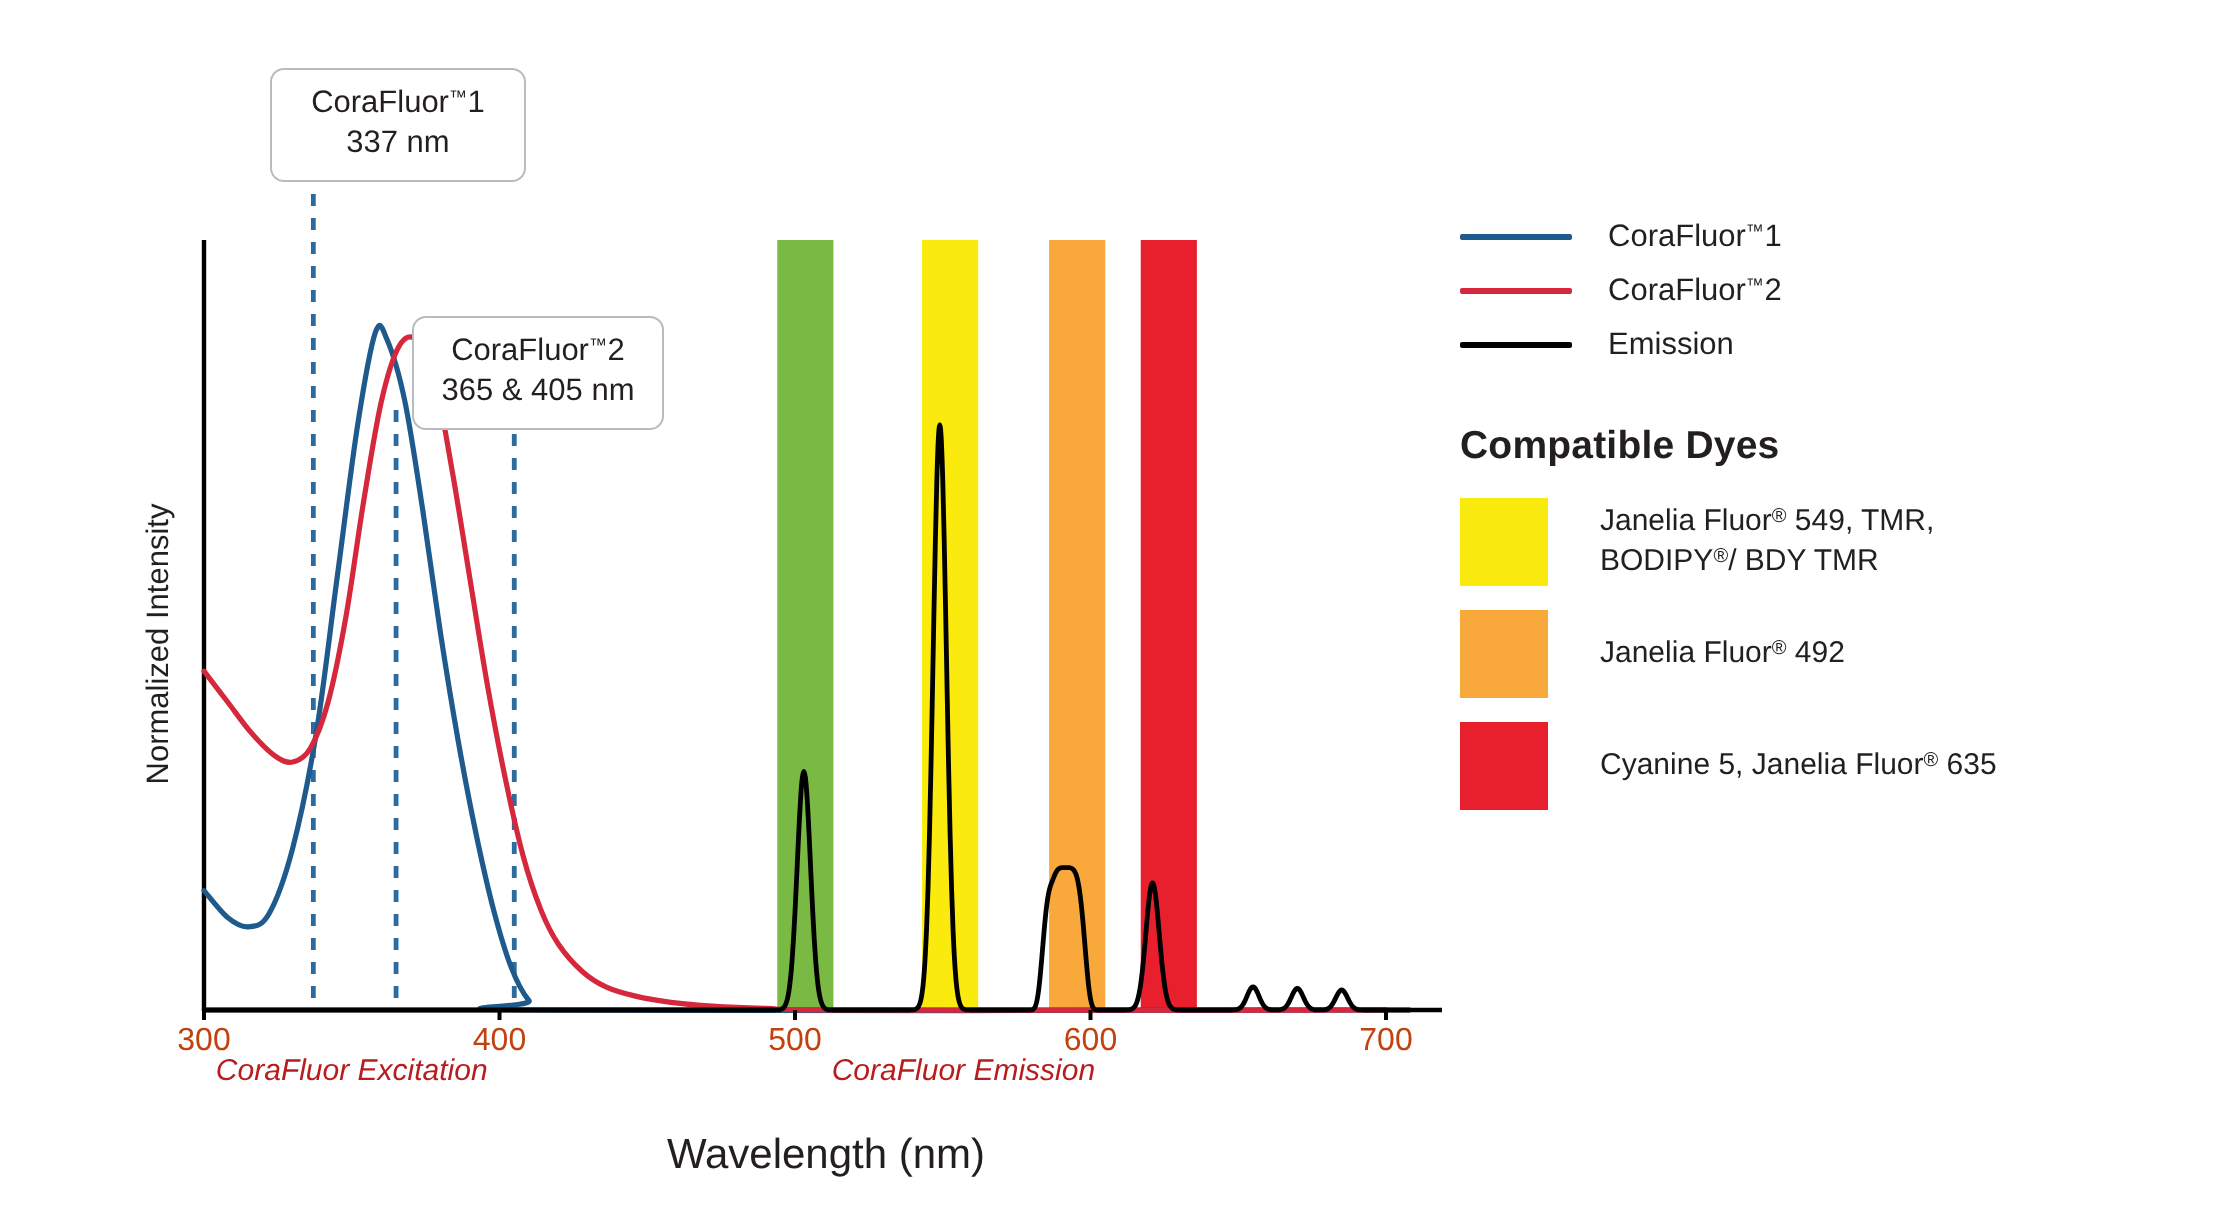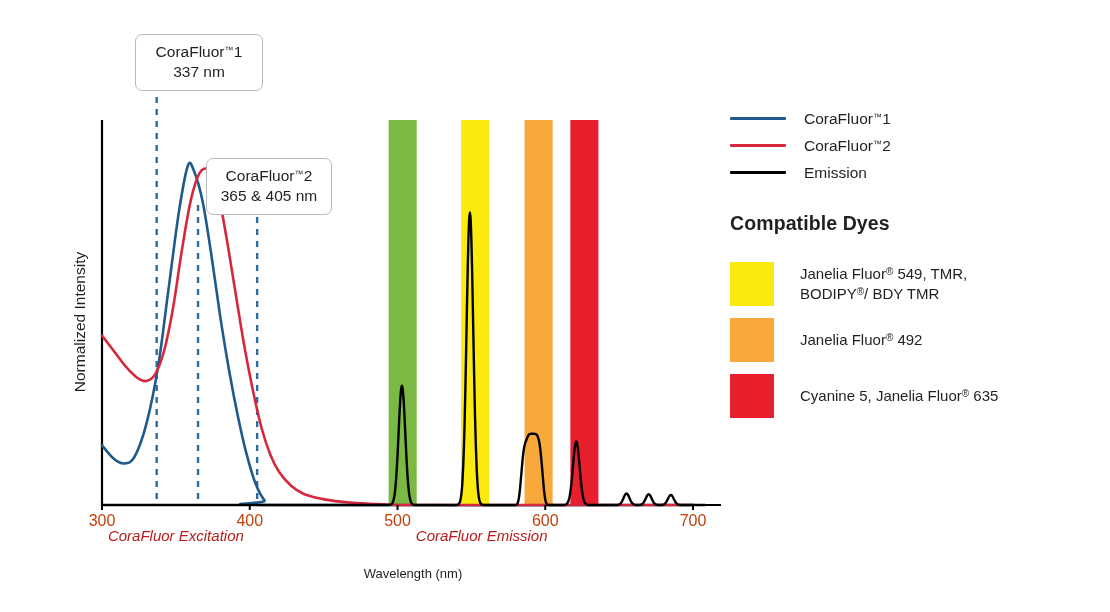--- a/index.html
+++ b/index.html
@@ -66,21 +66,21 @@
     color: #b91c1c;
     transform: translateX(-50%);
     white-space: nowrap;
     font-style: italic;
   }
   #xaxis-title {
     position: absolute;
     left: 413px;
     top: 566px;
     transform: translateX(-50%);
-    font-size: 13px;
+    font-size: 21px;
     white-space: nowrap;
   }
   #yaxis-title {
     position: absolute;
     left: -20px;
     top: 313px;
     width: 200px;
     text-align: center;
     transform: rotate(-90deg);
     font-size: 15.5px;
@@ -106,21 +106,21 @@
     margin-right: 18px;
     border-radius: 1px;
   }
   .series-label {
     font-size: 15.5px;
     color: #231f20;
     white-space: nowrap;
   }
   #dyes-heading {
     margin-top: 26px;
-    margin-bottom: 23px;
+    margin-bottom: 10px;
     font-size: 19.5px;
     font-weight: bold;
     color: #231f20;
     letter-spacing: .1px;
   }
   .dye-row {
     display: flex;
     align-items: center;
     min-height: 52px;
     margin-top: 4px;

